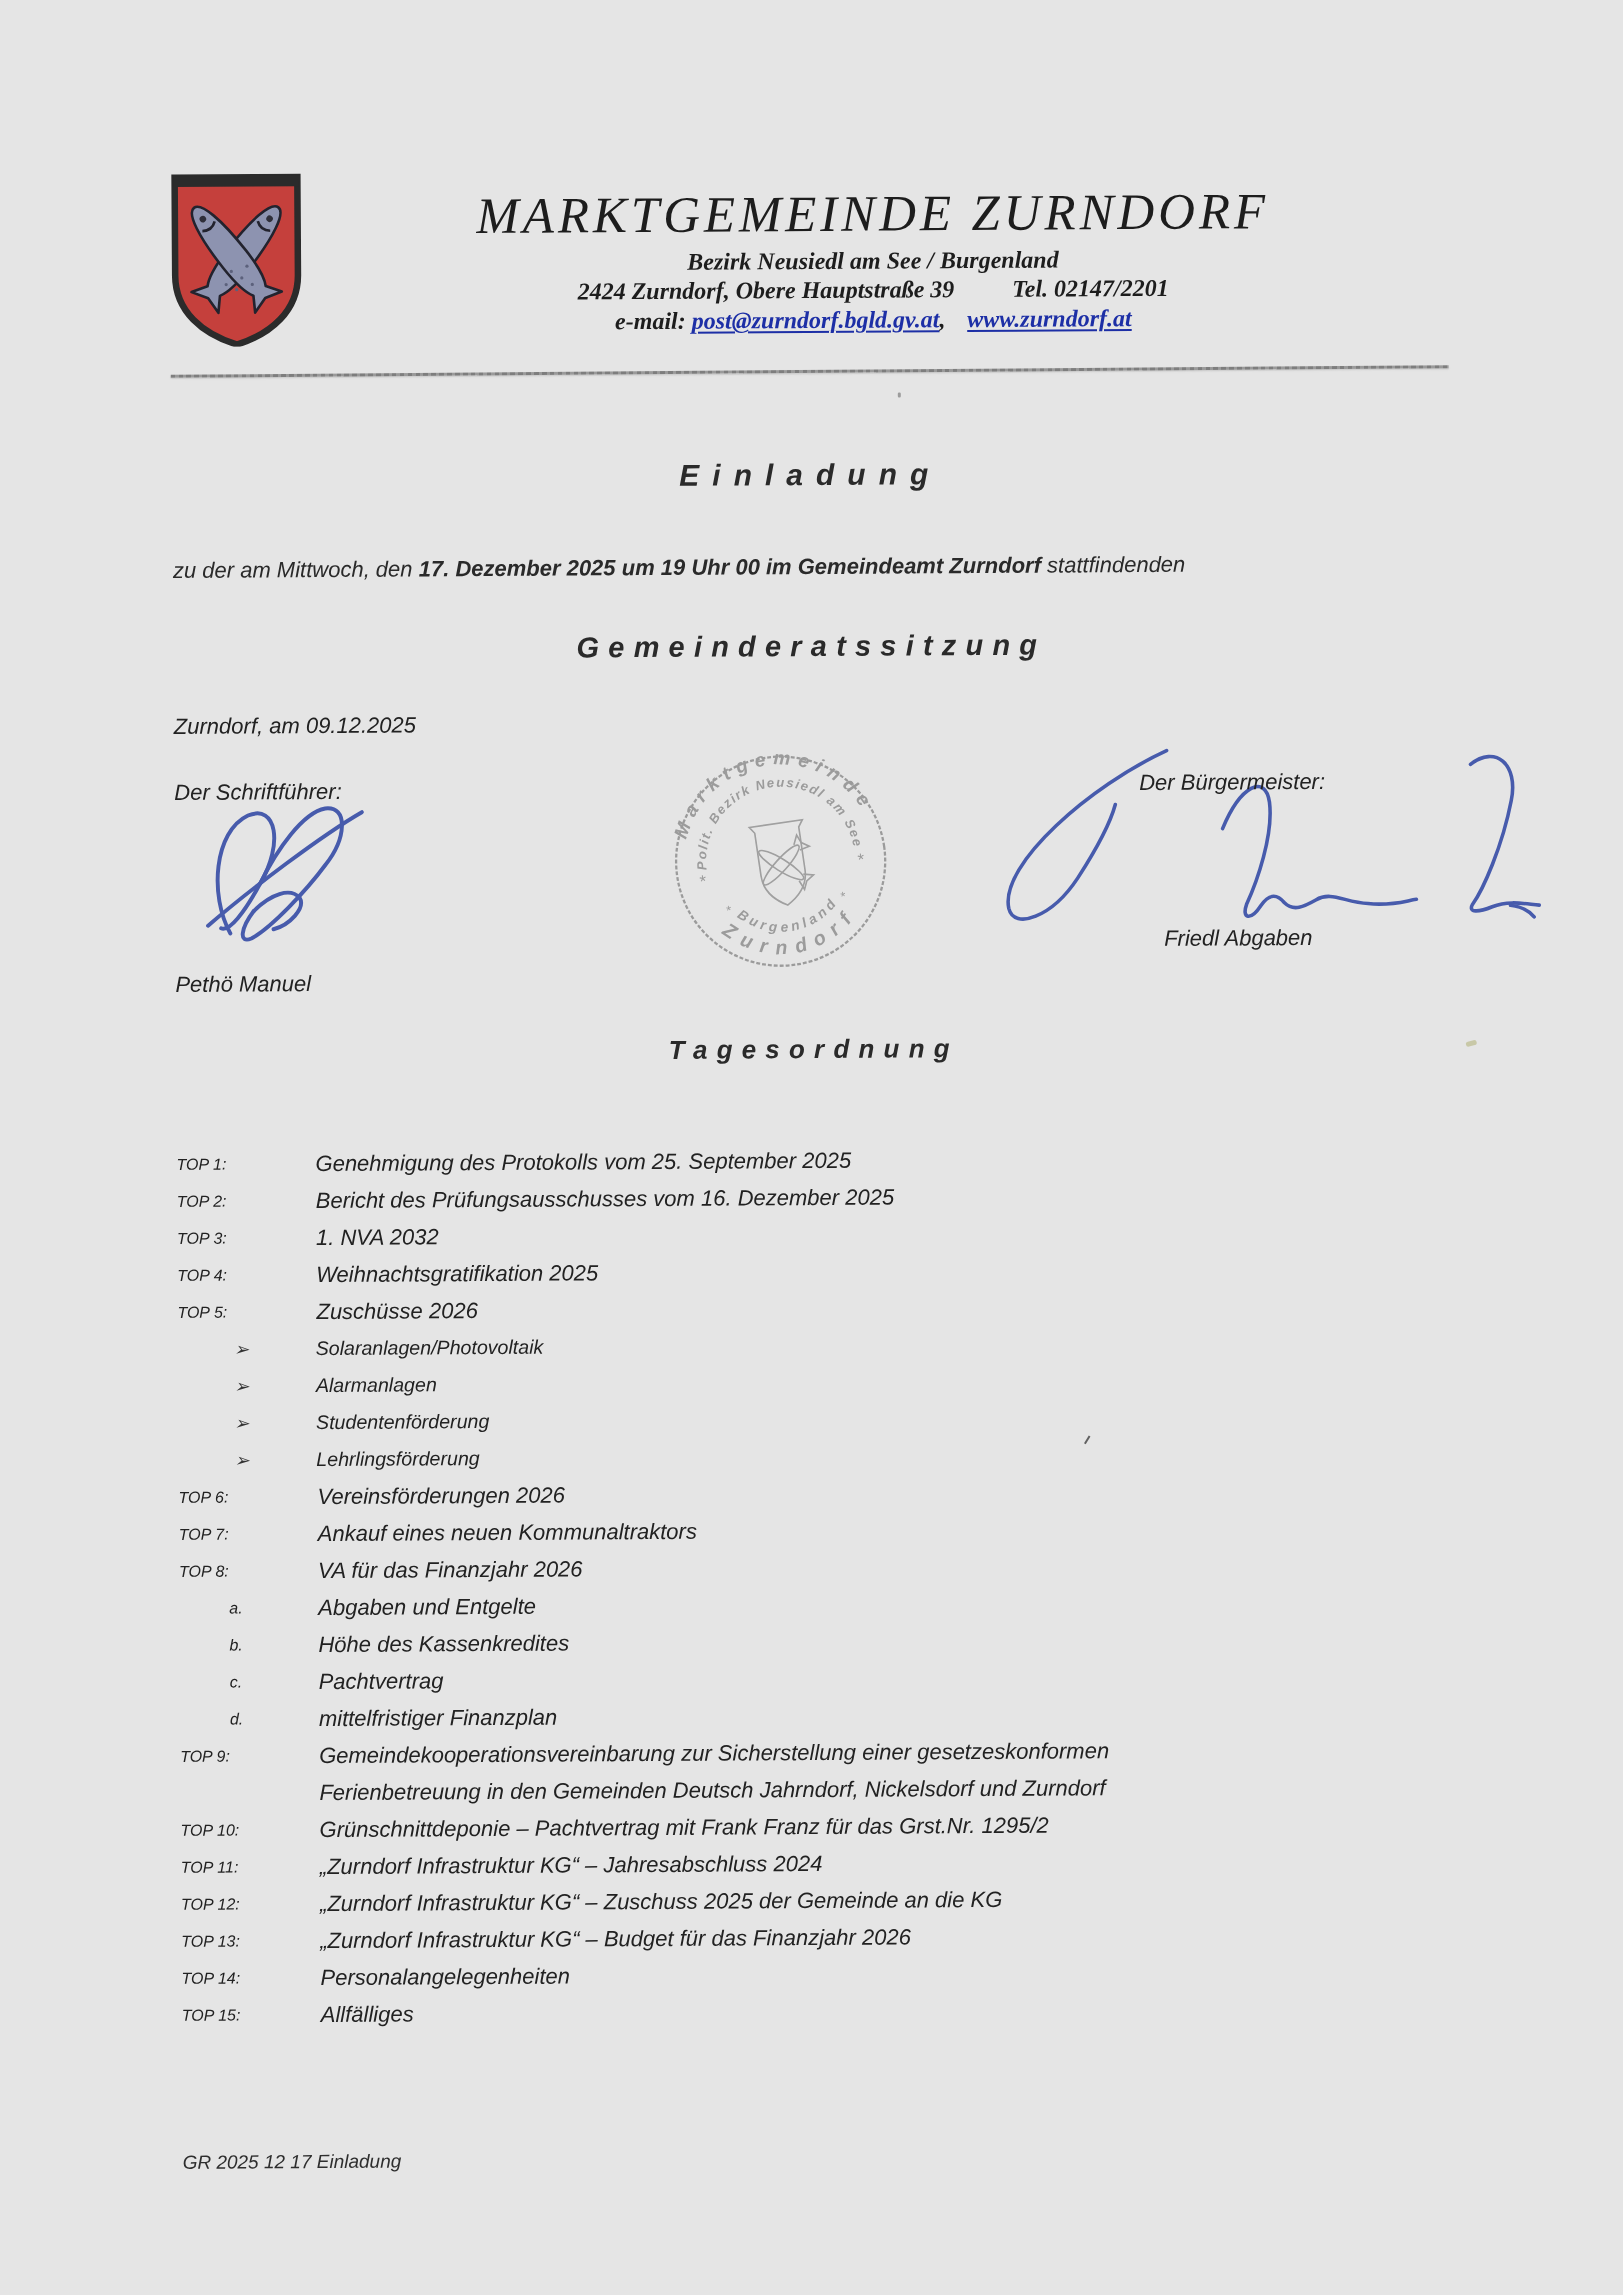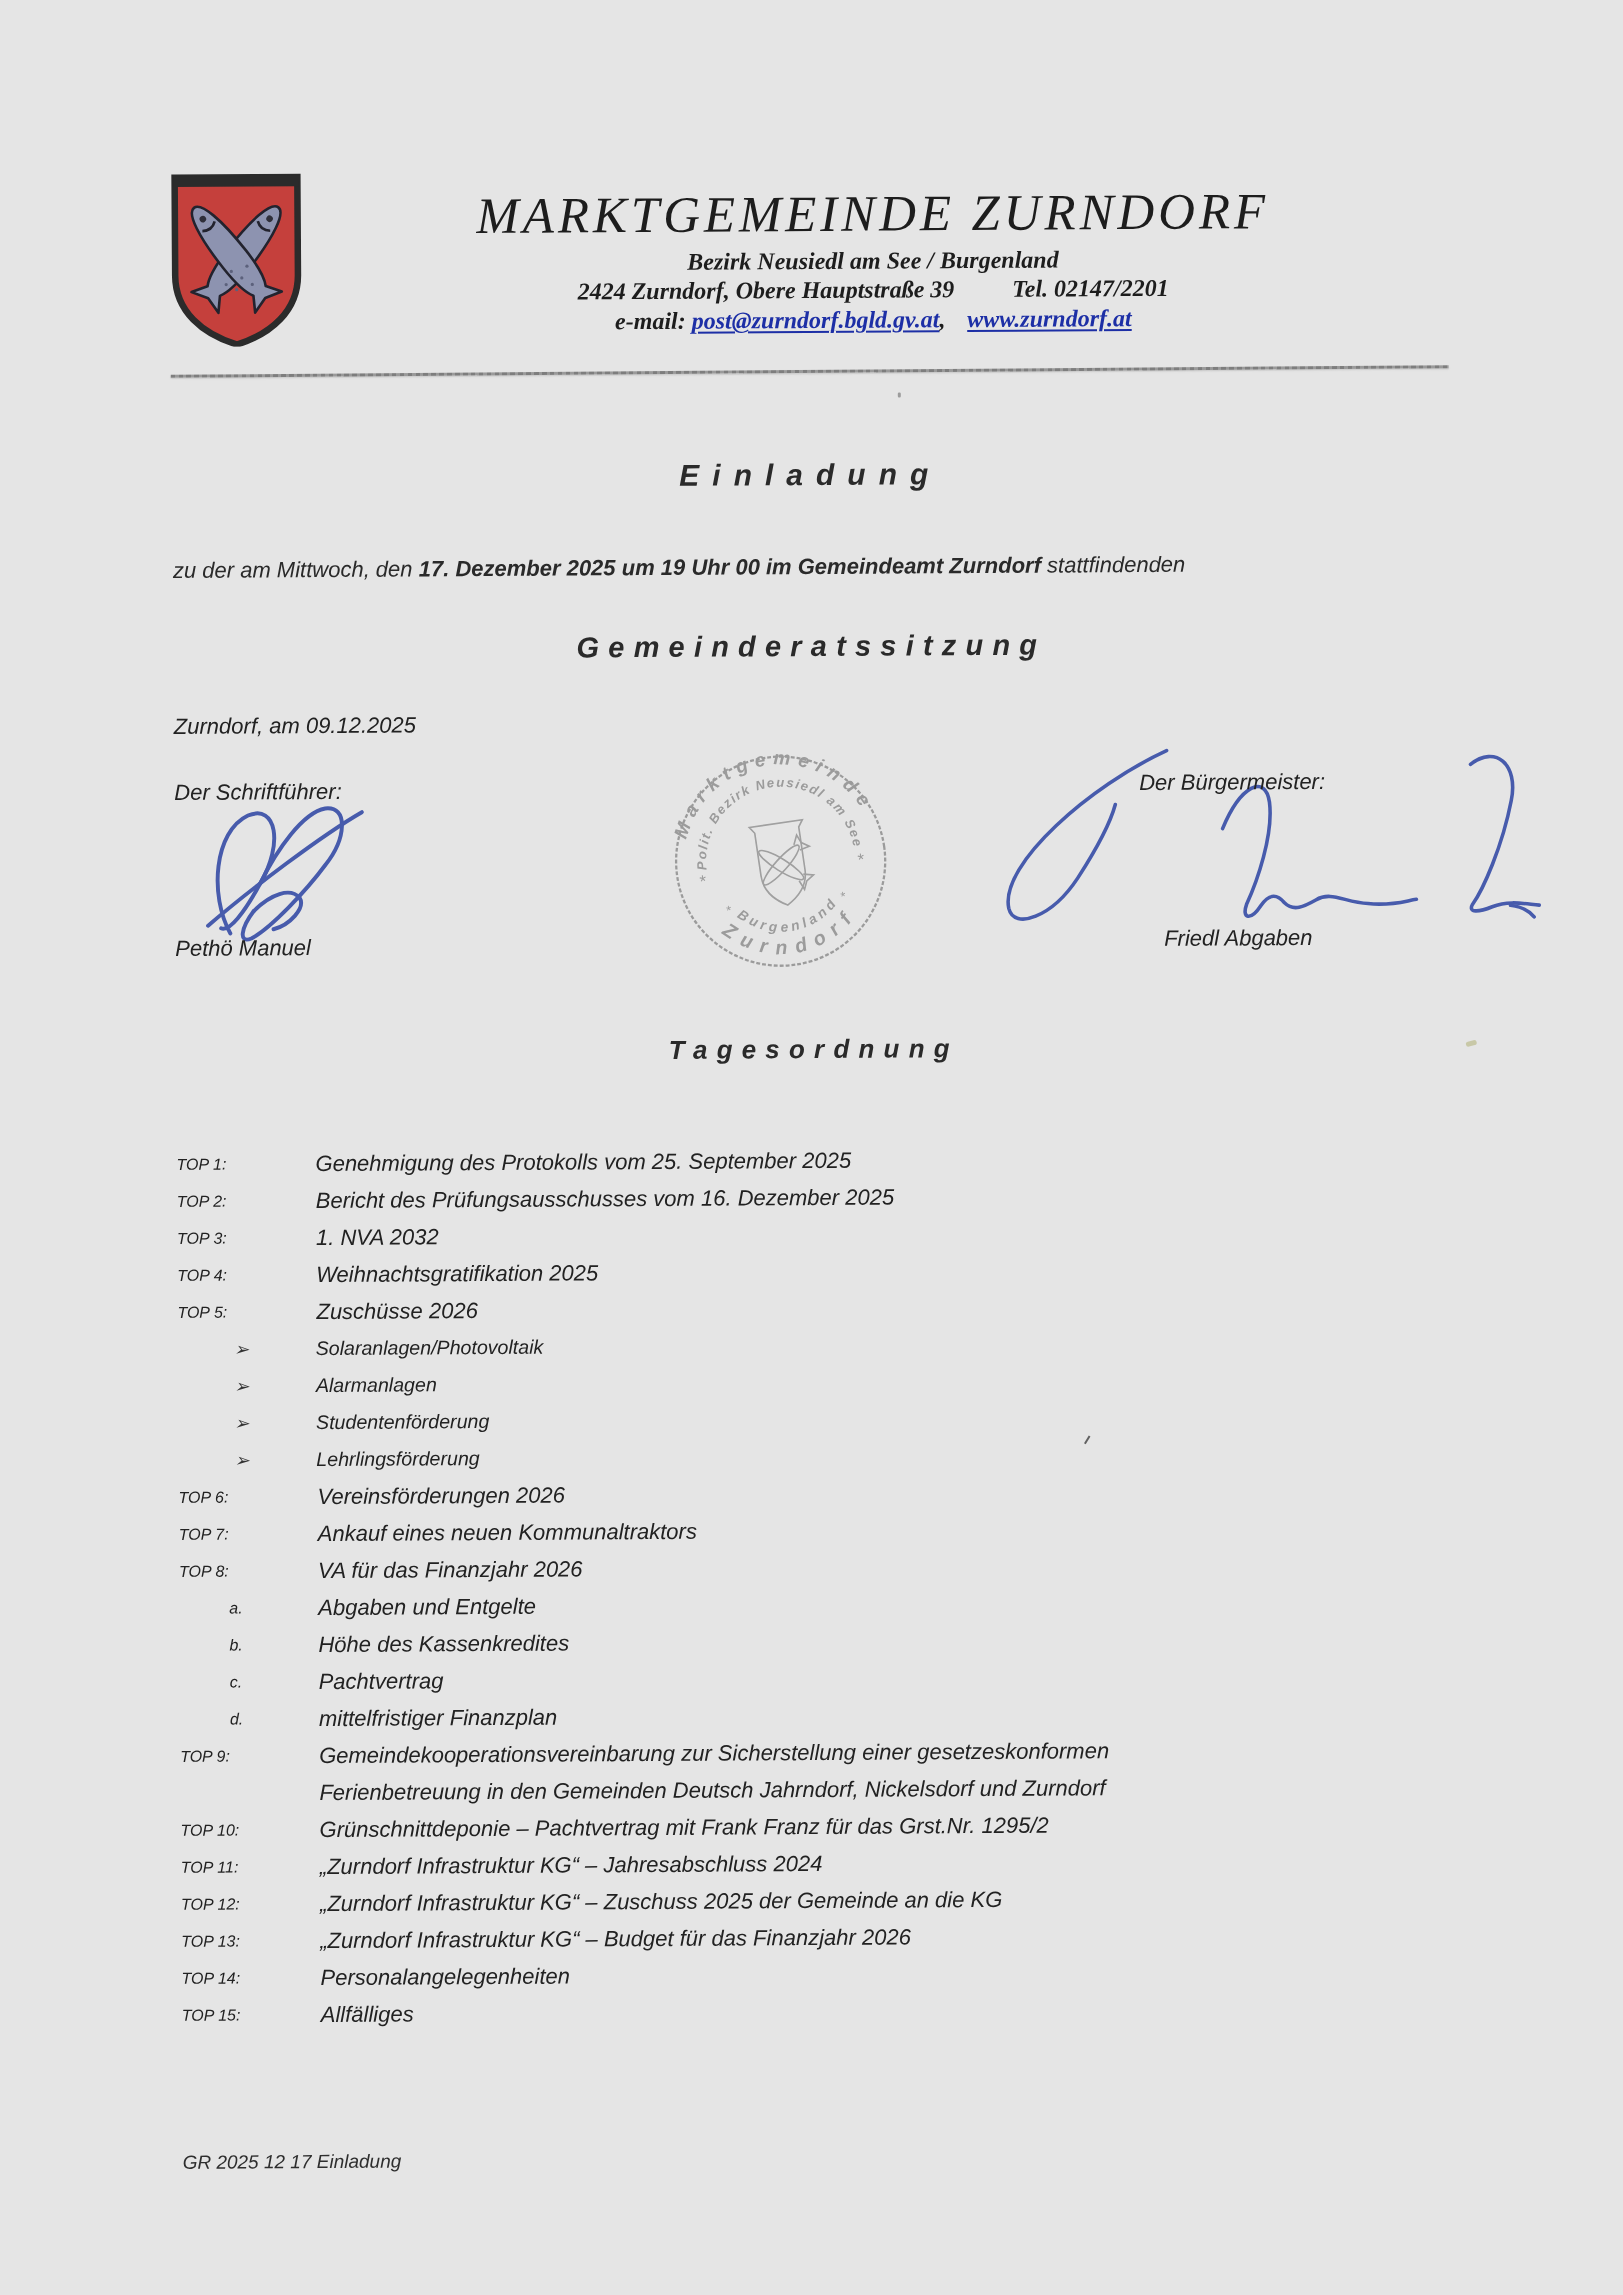--- a/index.html
+++ b/index.html
@@ -26,21 +26,21 @@
   .h-einladung{position:absolute;left:175px;top:458px;width:1276px;text-align:center;
                font-size:30px;font-weight:700;letter-spacing:13px;color:#2a2a2a;}
   .intro{position:absolute;left:175px;top:554px;width:1296px;font-size:22px;color:#2a2a2a;white-space:nowrap;}
   .intro b{font-weight:700;}
   .h-sitzung{position:absolute;left:175px;top:630px;width:1276px;text-align:center;
              font-size:29px;font-weight:700;letter-spacing:9.2px;color:#2a2a2a;}
   .place-date{position:absolute;left:175px;top:710px;font-size:22px;}
 
   
   .role-left{position:absolute;left:175px;top:776px;font-size:22px;z-index:3;}
-  .name-left{position:absolute;left:175px;top:932px;font-size:22px;z-index:3;}
+  .name-left{position:absolute;left:175px;top:968px;font-size:22px;z-index:3;}
   .role-right{position:absolute;left:1140px;top:772px;font-size:22px;z-index:3;}
   .name-right{position:absolute;left:1164px;top:928px;font-size:22px;z-index:3;}
   .sig{position:absolute;z-index:2;opacity:.92;}
   .sig-left{left:191px;top:787px;}
   .sig-right{left:948px;top:741px;}
 
   
   .stamp{position:absolute;left:666px;top:746px;width:230px;height:230px;
          transform:rotate(-8deg);opacity:.85;z-index:1;}
 

